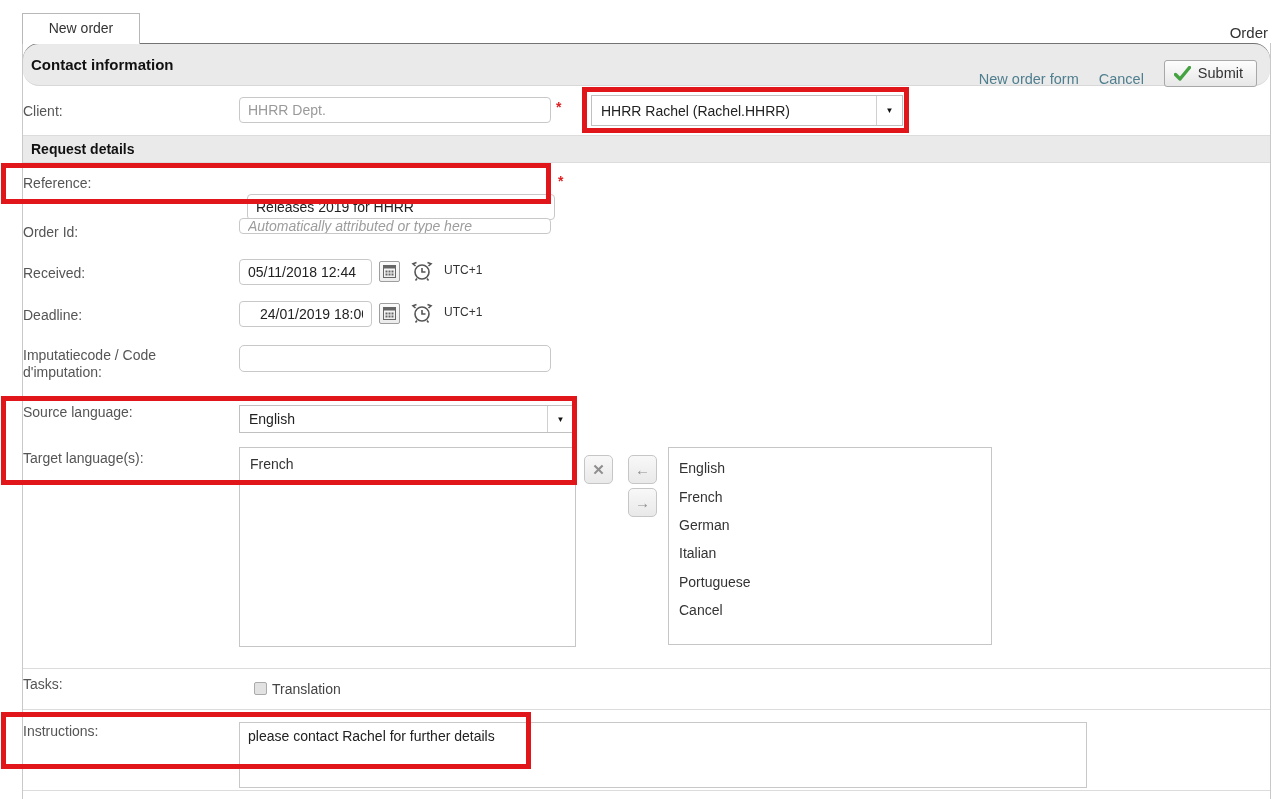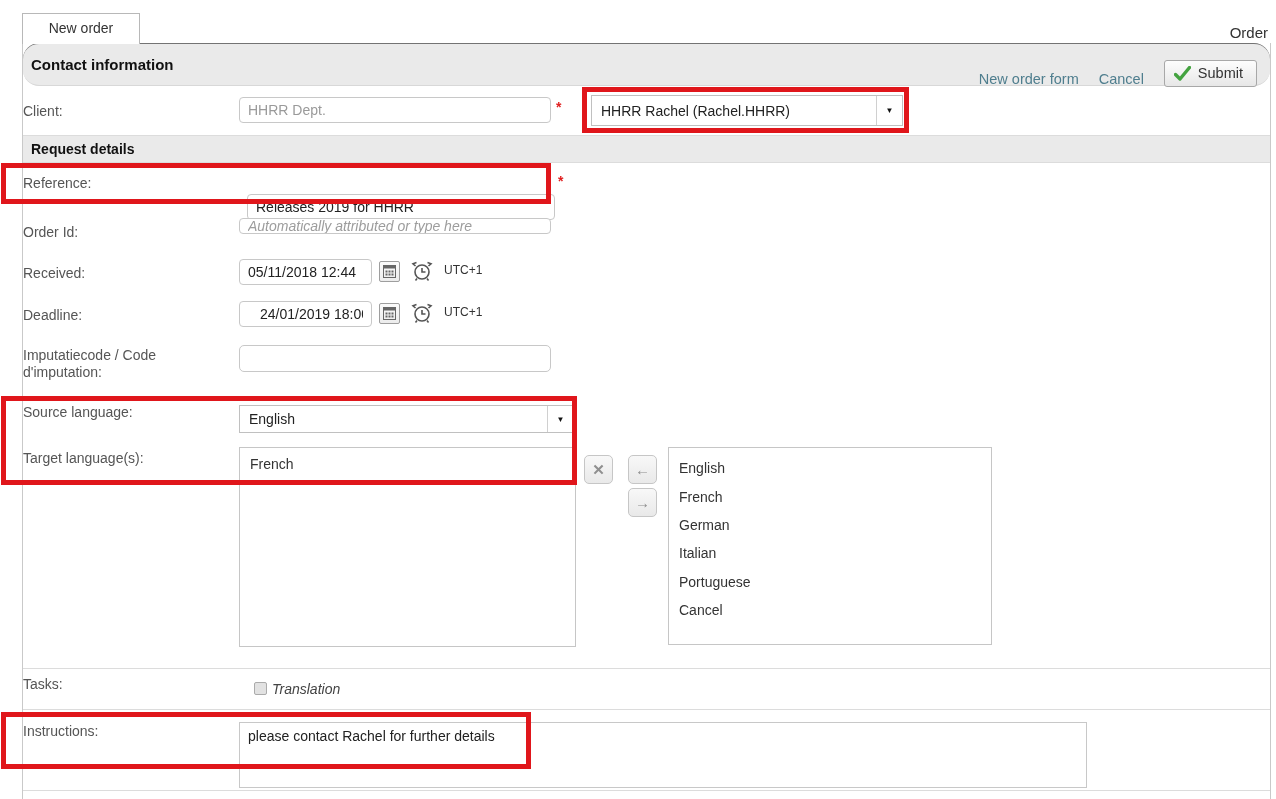--- a/index.html
+++ b/index.html
@@ -58,21 +58,21 @@
   .sq-btn { position:absolute; width:29px; height:29px; border:1px solid #c6c6c6; border-radius:5px;
             background:linear-gradient(#f8f8f8,#e9e9e9); display:flex; align-items:center;
             justify-content:center; color:#8f8f8f; cursor:pointer; }
   .sq-x { font-size:15px; font-weight:bold; }
   .sq-arrow { font-size:15px; font-weight:bold; }
 
   .sep { position:absolute; left:0; width:100%; height:1px; background:#dcdcdc; }
 
   .checkbox { position:absolute; width:13px; height:13px; appearance:none; -webkit-appearance:none;
               background:#e2e2e2; border:1px solid #ababab; border-radius:2px; cursor:pointer; }
-  .cb-label { position:absolute; font-size:14px; color:#444;font-style:italic; }
+  .cb-label { position:absolute; font-size:14px; color:#444; }
 
   .txtarea { position:absolute; border:1px solid #c8c8c8; background:#fff; resize:none; outline:none;
              font-family:"Liberation Sans", sans-serif; font-size:14px; color:#222; padding:5px 8px; }
 
   .annot { position:absolute; border:5px solid #e0161b; z-index:10; pointer-events:none; }
 </style>
 </head>
 <body>
 
 <div class="page">

